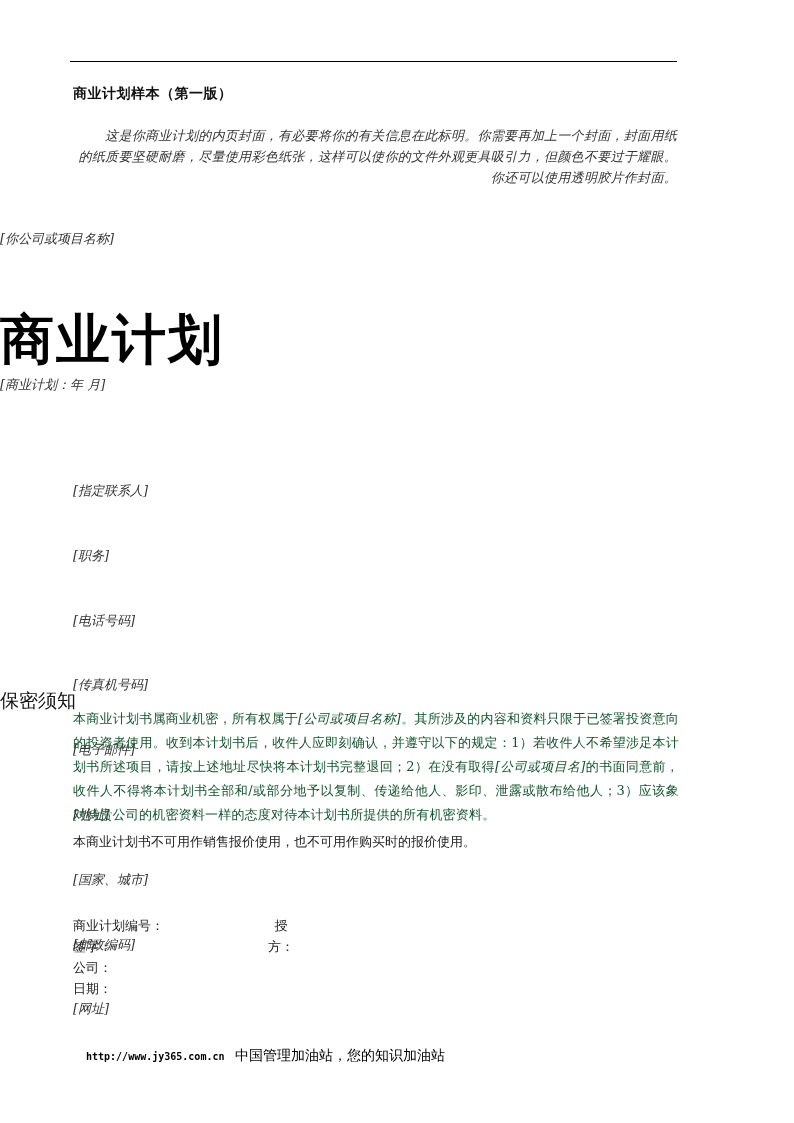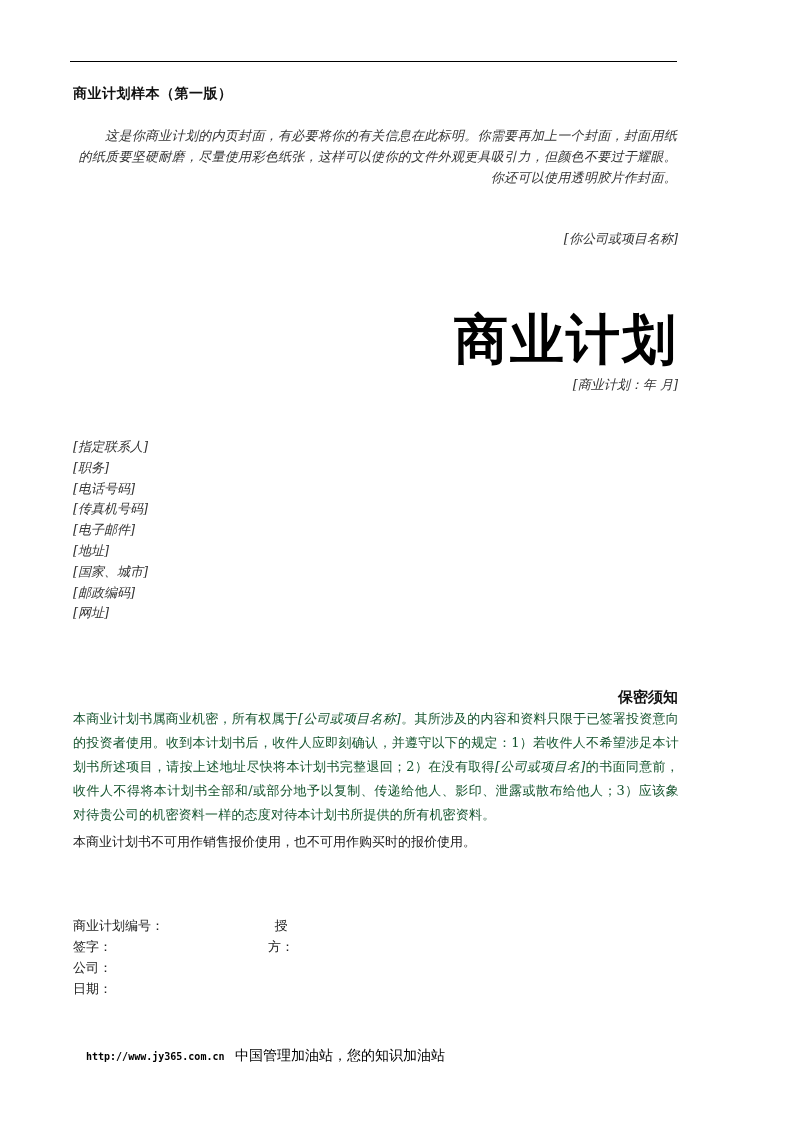--- a/index.html
+++ b/index.html
@@ -2,28 +2,28 @@
 <html><head>
 <meta charset="utf-8">
 <style>
   html, body { margin: 0; padding: 0; background: #ffffff; }
   body { width: 794px; height: 1123px; position: relative; overflow: hidden;
          font-family: "DejaVu Serif", "Liberation Serif", serif; color: #111; }
   .rule { position: absolute; left: 70px; top: 61px; width: 607px; height: 0; border-top: 1px solid #000; }
   .doc-title { position: absolute; left: 73px; top: 85px; font-size: 14px; font-weight: bold; letter-spacing: 0.5px; }
   .intro { position: absolute; left: 73px; top: 125px; width: 604px; font-size: 13px; line-height: 21px;
            font-style: italic; color: #333; text-indent: 28px; letter-spacing: 0.3px; text-align: right; }
-  .center { position: absolute; left: 16px; width: 662px; text-align: right; }
+  .center { position: absolute; left: 0; width: 662px; text-align: left; }
   .company { top: 230px; font-size: 13px; font-style: italic; color: #333; }
   .main-title { top: 275px; font-size: 54px; font-weight: bold; letter-spacing: 2px; color: #000; margin-top: 29px; }
   .pubdate { top: 376px; font-size: 13px; font-style: italic; color: #333; }
   .contacts { position: absolute; left: 73px; top: 437px; font-size: 13px; line-height: 20.8px;
               font-style: italic; color: #333; }
-  .contacts div { white-space: nowrap; }
-  .conf-heading { top: 688px; font-size: 15px; font-weight: bold; }
+  .contacts div { white-space: nowrap; margin-top: 44px; }
+  .conf-heading { top: 688px; font-size: 19px; font-weight: normal; }
   .conf-body { position: absolute; left: 73px; top: 707px; width: 606px; font-size: 13px; line-height: 24px;
                color: #14532d; text-align: justify; letter-spacing: 0.2px; }
   .conf-body i { font-style: italic; }
   .note { position: absolute; left: 73px; top: 833px; font-size: 13px; color: #222; }
   .sig { position: absolute; left: 73px; top: 915px; font-size: 13px; line-height: 21px; color: #222; }
   .sig .row1 span:nth-child(2) { position: absolute; left: 195px; text-align: center; }
   .footer { position: absolute; left: 86px; top: 1047px; font-size: 14px; color: #000; white-space: nowrap; }
   .footer .url { font-family: "DejaVu Sans Mono", "Liberation Mono", monospace; font-weight: bold; font-size: 10px; }
   .footer .slogan { font-family: "DejaVu Sans", "Liberation Sans", sans-serif; margin-left: 6px; }
 </style>

